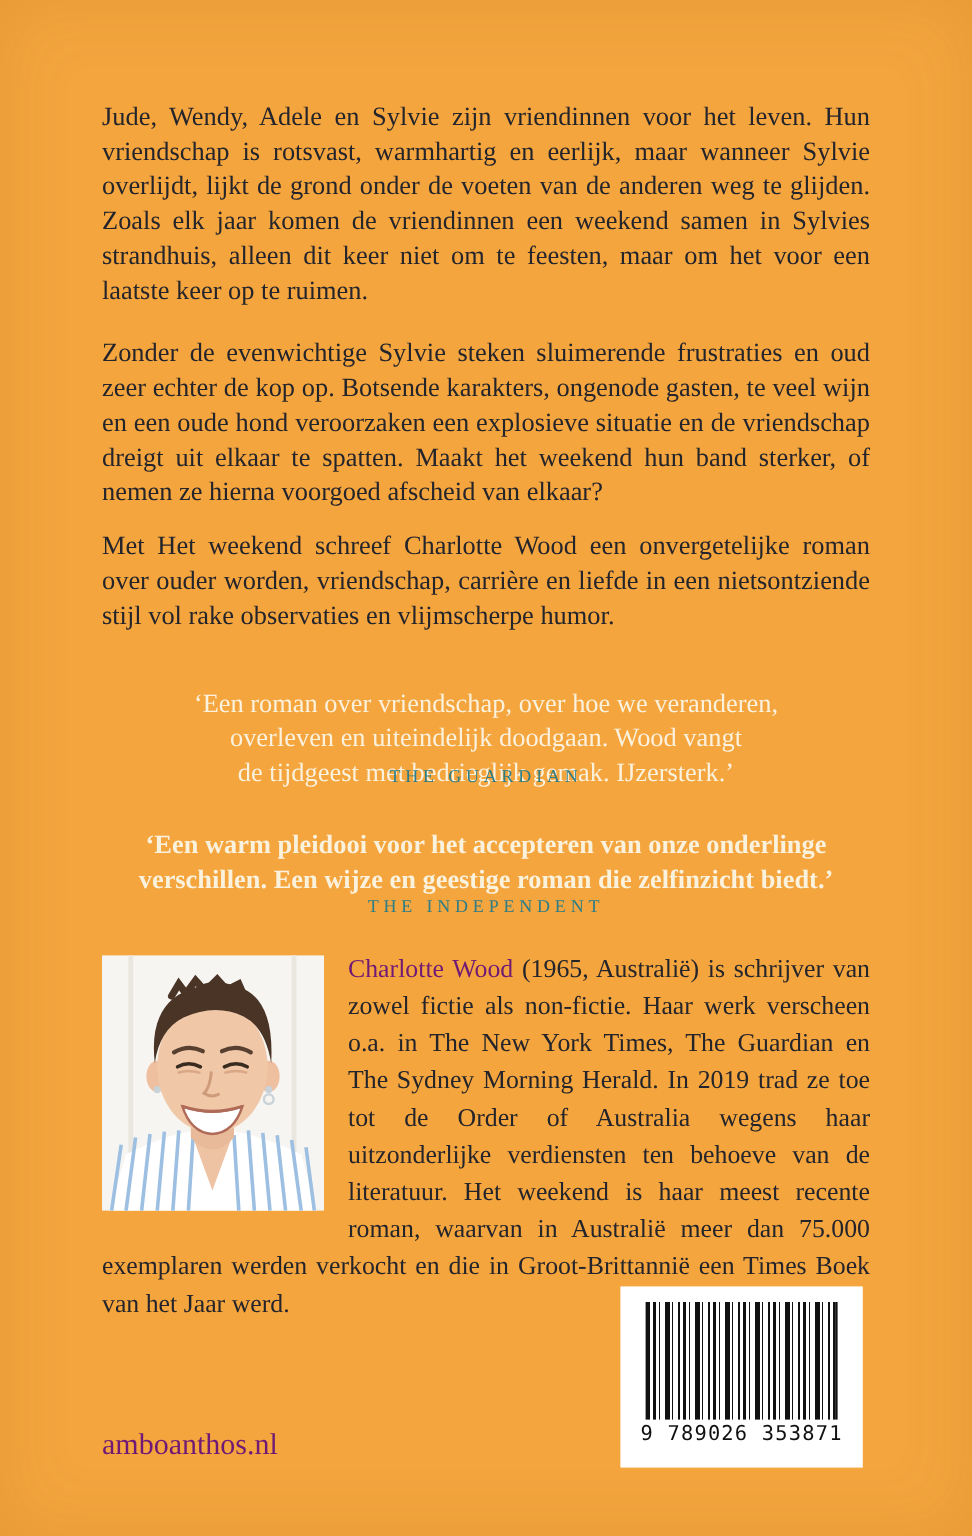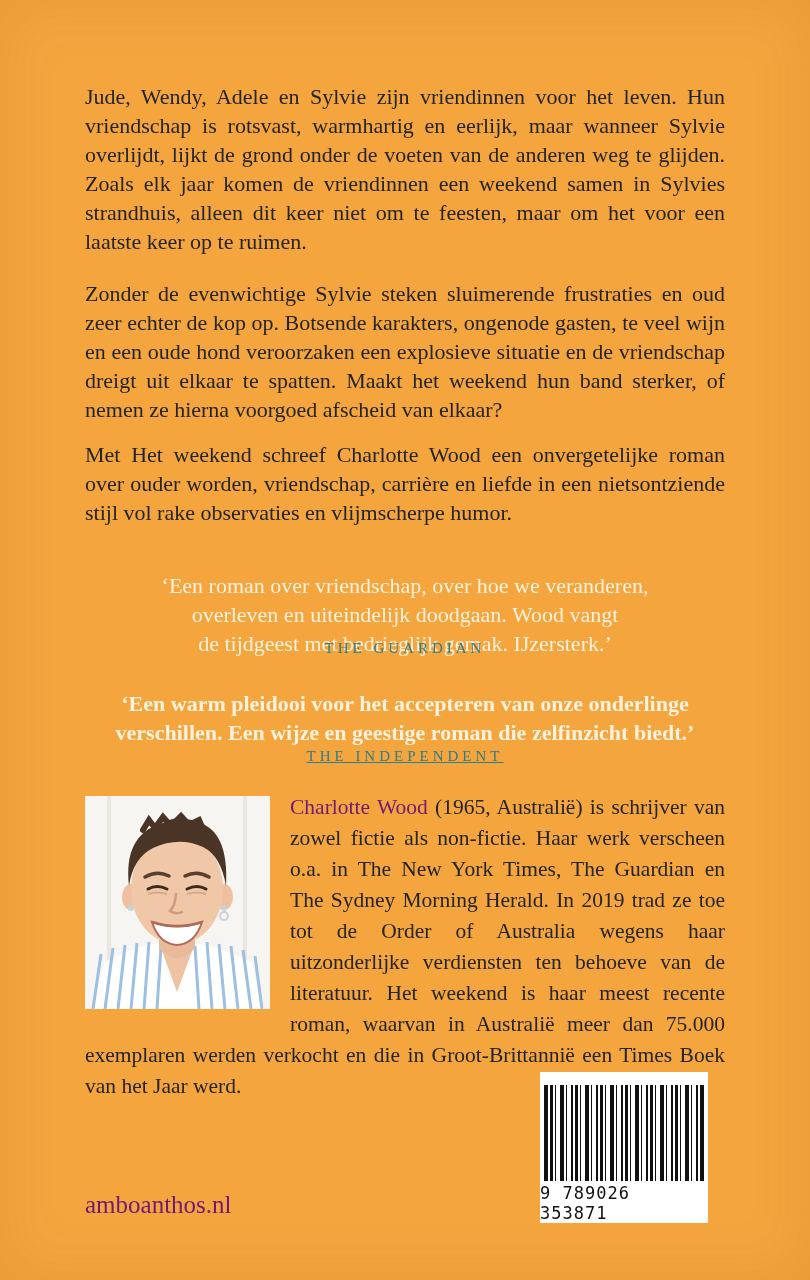--- a/index.html
+++ b/index.html
@@ -36,43 +36,43 @@
   .q2{top:689px;font-weight:bold;}
   .quote-source{
     position:absolute;left:60px;width:690px;
     color:#2E7D87;
     font-size:15px;letter-spacing:4px;
     text-align:center;
     font-family:"Liberation Serif", serif;
     margin:0;
   }
   .src1{top:640px;}
-  .src2{top:748px;text-decoration:underline;}
+  .src2{top:748px;}
   .bio{
     position:absolute;left:85px;top:792px;width:640px;
     color:#24242B;
     font-size:21.5px;line-height:31px;
     text-align:justify;
     margin:0;
   }
   .author-photo{
     float:left;
     width:185px;height:213px;
     margin:4px 20px 6px 0;
     display:block;
   }
   .author-name{color:#701a75;margin-top:36px;}
   .it{}
   .publisher{
     position:absolute;left:85px;top:1191px;
     color:#701a75;font-size:25px;margin:0;
   }
   .barcode{
-    position:absolute;left:540px;top:1072px;
-    width:168px;height:151px;
+    position:absolute;left:517px;top:1072px;
+    width:202px;height:151px;
     background:#ffffff;
     display:flex;flex-direction:column;align-items:center;
   }
   .barcode-bars{
     margin-top:13px;
     width:156px;height:98px;
     background:repeating-linear-gradient(90deg,
       #111 0 2px,  #fff 2px 4px,
       #111 4px 7px, #fff 7px 9px,
       #111 9px 10px, #fff 10px 14px,

